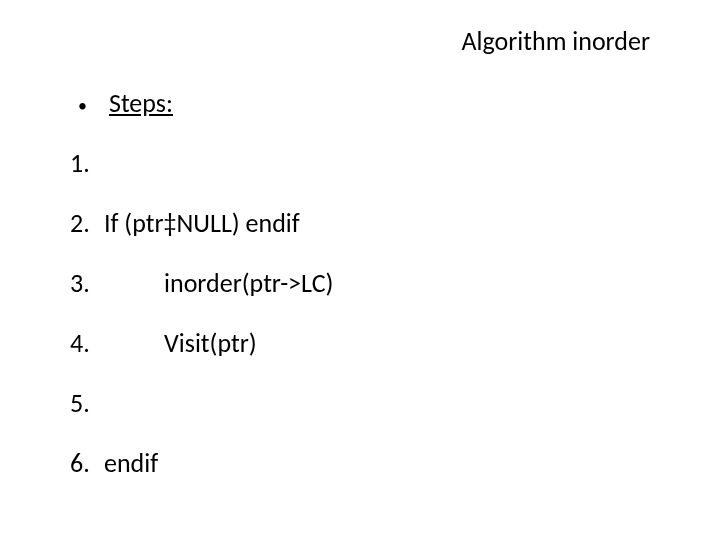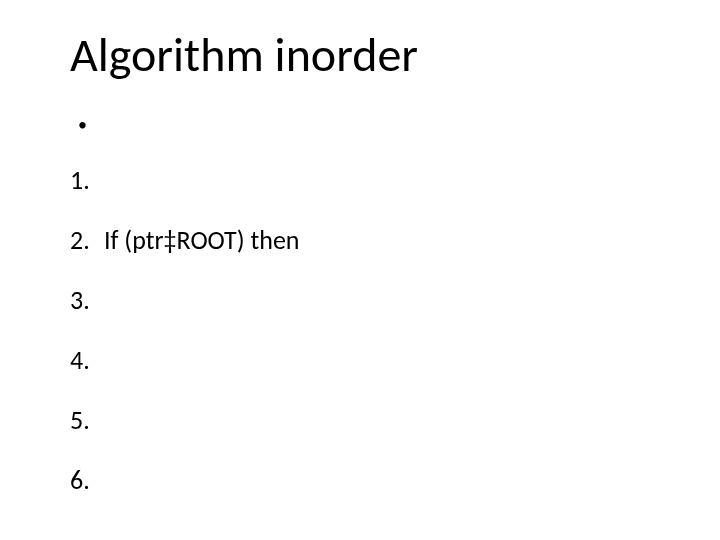--- a/index.html
+++ b/index.html
@@ -10,23 +10,23 @@
     body {
       width: 720px;
       height: 540px;
       background: #ffffff;
       font-family: Calibri, 'Segoe UI', Arial, sans-serif;
       color: #000000;
       padding: 20px 70px;
       overflow: hidden;
     }
     .title {
-      font-size: 48px;
+      font-size: 26px;
       font-weight: 400;
-      text-align: left;
+      text-align: right;
       margin-bottom: 30px;
       margin-top: 5px;
     }
     .steps-line {
       font-size: 26px;
       margin-bottom: 28px;
       display: flex;
       align-items: baseline;
     }
     .bullet {
@@ -50,38 +50,42 @@
       margin-right: 60px;
     }
   </style>
 </head>
 <body>
 
 <h1 class="title">Algorithm inorder</h1>
 
 <div class="steps-line">
   <span class="bullet">•</span>
+  <span class="steps-label">Steps:</span>
 </div>
 
 <div class="list-item">
   <span class="num">1.</span>
 </div>
 
 <div class="list-item">
   <span class="num">2.</span>
-  <span>If (ptr‡ROOT) then</span>
+  <span>If (ptr‡NULL) endif</span>
 </div>
 
 <div class="list-item indent">
   <span class="num">3.</span>
+  <span>inorder(ptr-&gt;LC)</span>
 </div>
 
 <div class="list-item indent">
   <span class="num">4.</span>
+  <span>Visit(ptr)</span>
 </div>
 
 <div class="list-item indent">
   <span class="num">5.</span>
 </div>
 
 <div class="list-item">
   <span class="num">6.</span>
+  <span>endif</span>
 </div>
 
 </body></html>

